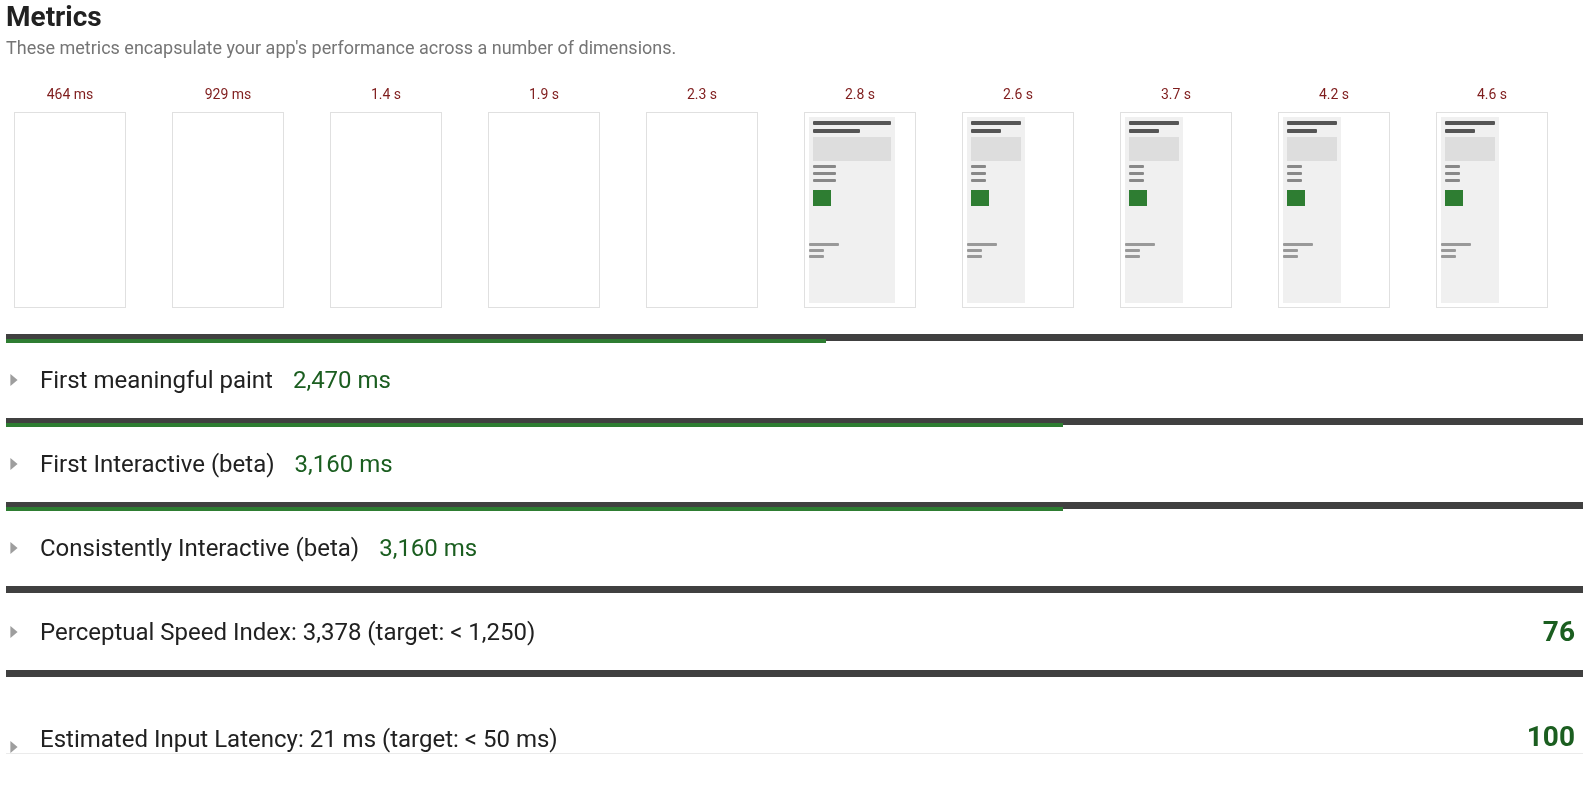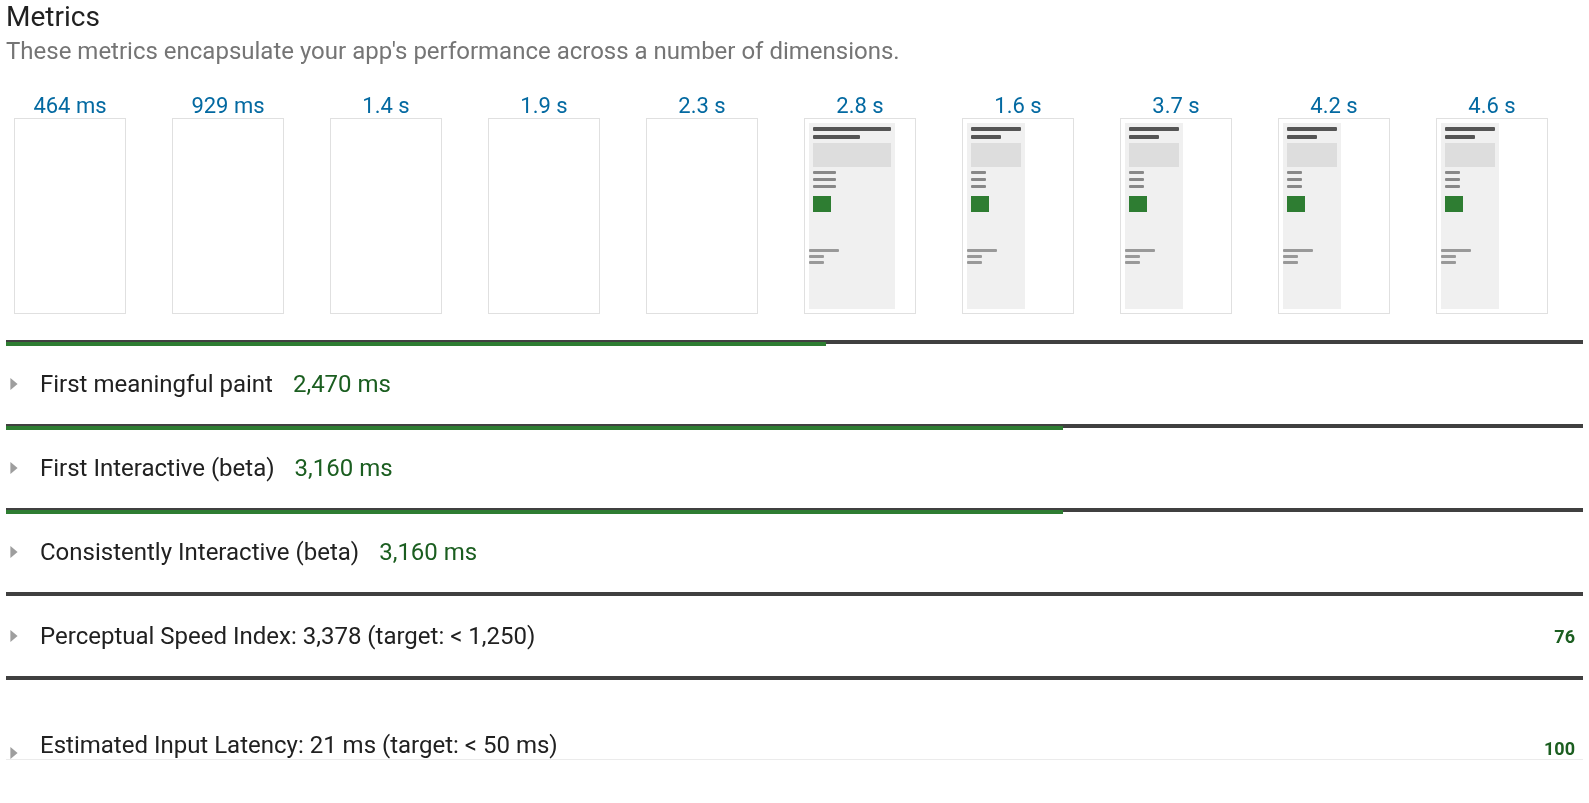--- a/index.html
+++ b/index.html
@@ -5,47 +5,47 @@
   * { box-sizing: border-box; margin: 0; padding: 0; }
   body {
     font-family: -apple-system, BlinkMacSystemFont, "Segoe UI", Roboto, "Helvetica Neue", Arial, sans-serif;
     color: #212121;
     background: #fff;
     padding: 0 6px 20px 6px;
     width: 1589px;
   }
   h1.section-title {
     font-size: 28px;
-    font-weight: 400;
+    font-weight: 700;
     color: #212121;
     margin-bottom: 4px;
   }
   .section-subtitle {
-    font-size: 24px;
+    font-size: 18px;
     color: #757575;
     margin-bottom: 28px;
   }
 
   
   .filmstrip {
     display: flex;
     gap: 46px;
     padding: 0 8px;
     margin-bottom: 26px;
   }
   .frame-col {
     display: flex;
     flex-direction: column;
     align-items: center;
     width: 112px;
   }
   .frame-time {
-    font-size: 22px;
-    color: #0369a1;
-    margin-bottom: 0;
+    font-size: 14px;
+    color: #7f1d1d;
+    margin-bottom: 10px;
     white-space: nowrap;
   }
   .frame-thumb {
     width: 112px;
     height: 196px;
     border: 1px solid #e0e0e0;
     background: #fff;
     position: relative;
     overflow: hidden;
   }
@@ -67,21 +67,21 @@
   .thumb-block { height: 24px; background: #ddd; }
   .thumb-below {
     position:absolute; left:4px; right:56px; top:130px;
     display:flex; flex-direction:column; gap:3px;
   }
   .thumb-below .thumb-line{background:#999; height:3px;}
 
   
   .metric-row {
     position: relative;
-    border-top: 4px solid #404040;
+    border-top: 7px solid #404040;
     height: 84px;
     display: flex;
     align-items: center;
   }
   .metric-bar {
     position: absolute;
     top: -2px;
     left: 0;
     height: 4px;
     background: #2e7d32;
@@ -102,21 +102,21 @@
     color: #212121;
     padding-right: 20px;
   }
   .metric-value {
     font-size: 24px;
     font-weight: 400;
     color: #1b5e20;
   }
   .metric-score {
     margin-left: auto;
-    font-size: 18px;
+    font-size: 28px;
     font-weight: 700;
     color: #1b5e20;
     padding-right: 8px;
   }
   .metric-row.last { border-bottom: 1px solid #ebebeb; align-items: flex-end; }
 </style>
 </head>
 <body>
 
 <h1 class="section-title">Metrics</h1>
@@ -156,21 +156,21 @@
           <div class="thumb-btn"></div>
         </div>
         <div class="thumb-below">
           <div class="thumb-line short"></div>
           <div class="thumb-line tiny"></div>
           <div class="thumb-line tiny"></div>
         </div>
       </div>
     </div>
     <div class="frame-col">
-      <div class="frame-time">1.6 s</div>
+      <div class="frame-time">2.6 s</div>
       <div class="frame-thumb loaded">
         <div class="thumb-inner">
           <div class="thumb-line"></div>
           <div class="thumb-line short"></div>
           <div class="thumb-block"></div>
           <div class="thumb-line tiny"></div>
           <div class="thumb-line tiny"></div>
           <div class="thumb-line tiny"></div>
           <div class="thumb-btn"></div>
         </div>

